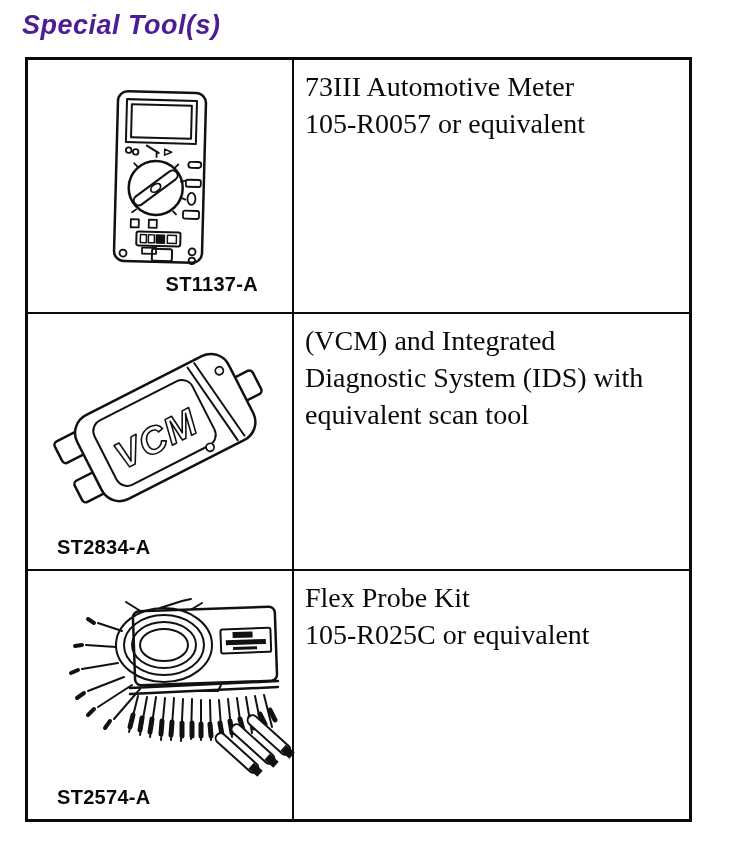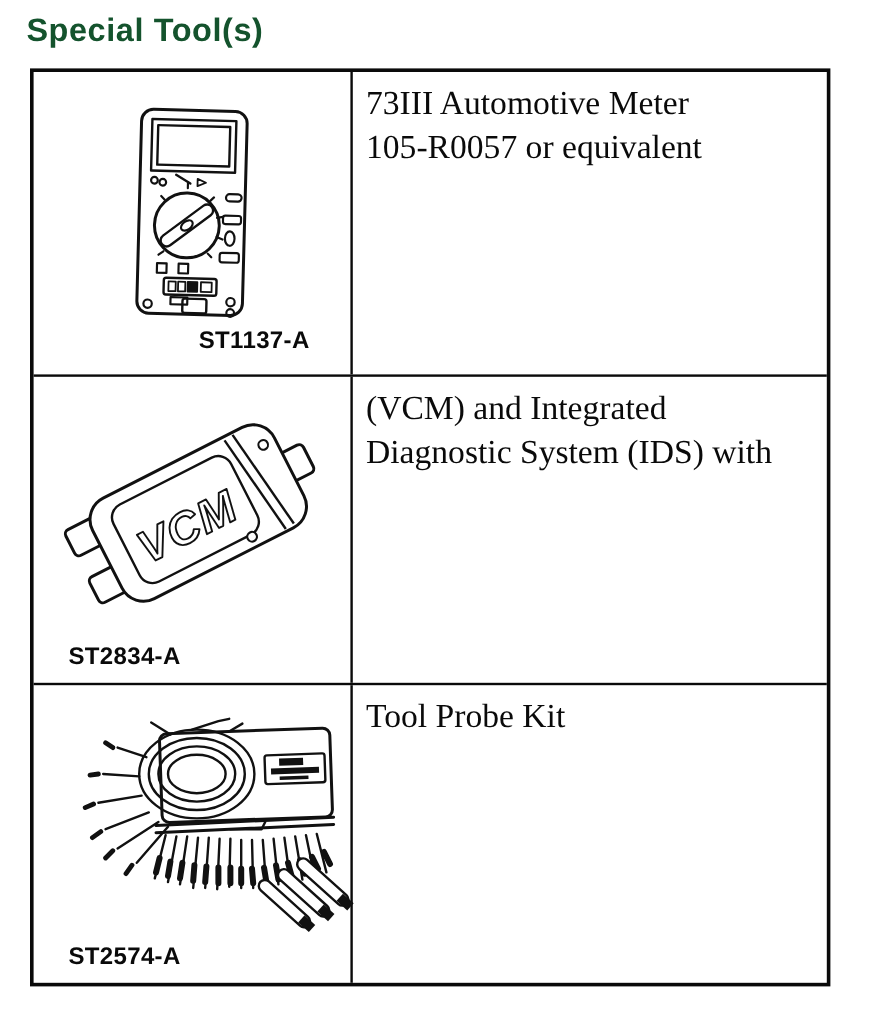--- a/index.html
+++ b/index.html
@@ -8,21 +8,22 @@
     background:#ffffff;
     position:relative;
     font-family:"Liberation Sans",sans-serif;
     color:#111;
     overflow:hidden;
   }
   .page-title{
     position:absolute;left:22px;top:10px;
     font-family:"Liberation Sans",sans-serif;
     font-weight:bold;font-size:27px;letter-spacing:0.5px;
-    color:#14532d;
+    color:#4c1d95;
+    font-style:italic;
   }
   .special-tools-table{
     position:absolute;left:25px;top:57px;
     width:661px;
     border:3px solid #0a0a0a;
     background:#fff;
   }
   .st-row{display:flex;border-bottom:2px solid #0a0a0a;}
   .st-row:last-child{border-bottom:none;}
   .row-1{height:252px;}
@@ -117,20 +118,21 @@
           <path d="M178 52 L190 141" fill="none" stroke-width="2"></path>
           <circle cx="197" cy="71" r="4" stroke-width="1.8"></circle>
           <circle cx="154" cy="135" r="4" stroke-width="1.8"></circle>
         </g>
       </svg>
       <div class="tool-id bl">ST2834-A</div>
     </div>
     <div class="text-cell">
       <div class="desc-line">(VCM) and Integrated</div>
       <div class="desc-line">Diagnostic System (IDS) with</div>
+      <div class="desc-line">equivalent scan tool</div>
     </div>
   </div>
 
   <div class="st-row row-3">
     <div class="image-cell">
       <svg class="tool-art art-probe" width="250" height="196" viewBox="0 0 250 196">
         <g stroke="#111" fill="none" stroke-width="2" stroke-linejoin="round" stroke-linecap="round">
           <g transform="rotate(-2 165 50)">
             <rect x="92" y="12" width="142" height="74" rx="6" fill="#fff" stroke-width="2.5"></rect>
             <rect x="179" y="33" width="50" height="24" rx="2"></rect>
@@ -158,17 +160,18 @@
             <rect x="184" y="142" width="54" height="10" rx="5" transform="rotate(42 211 147)" fill="#fff" stroke-width="2"></rect>
             <rect x="230" y="143" width="12" height="8" transform="rotate(42 211 147)" fill="#111" stroke="none"></rect>
             <rect x="200" y="133" width="54" height="10" rx="5" transform="rotate(42 227 138)" fill="#fff" stroke-width="2"></rect>
             <rect x="246" y="134" width="12" height="8" transform="rotate(42 227 138)" fill="#111" stroke="none"></rect>
           </g>
         </g>
       </svg>
       <div class="tool-id bl">ST2574-A</div>
     </div>
     <div class="text-cell">
-      <div class="desc-line">Tool Probe Kit</div>
+      <div class="desc-line">Flex Probe Kit</div>
+      <div class="desc-line">105-R025C or equivalent</div>
     </div>
   </div>
 
 </div>
 
 </body></html>

